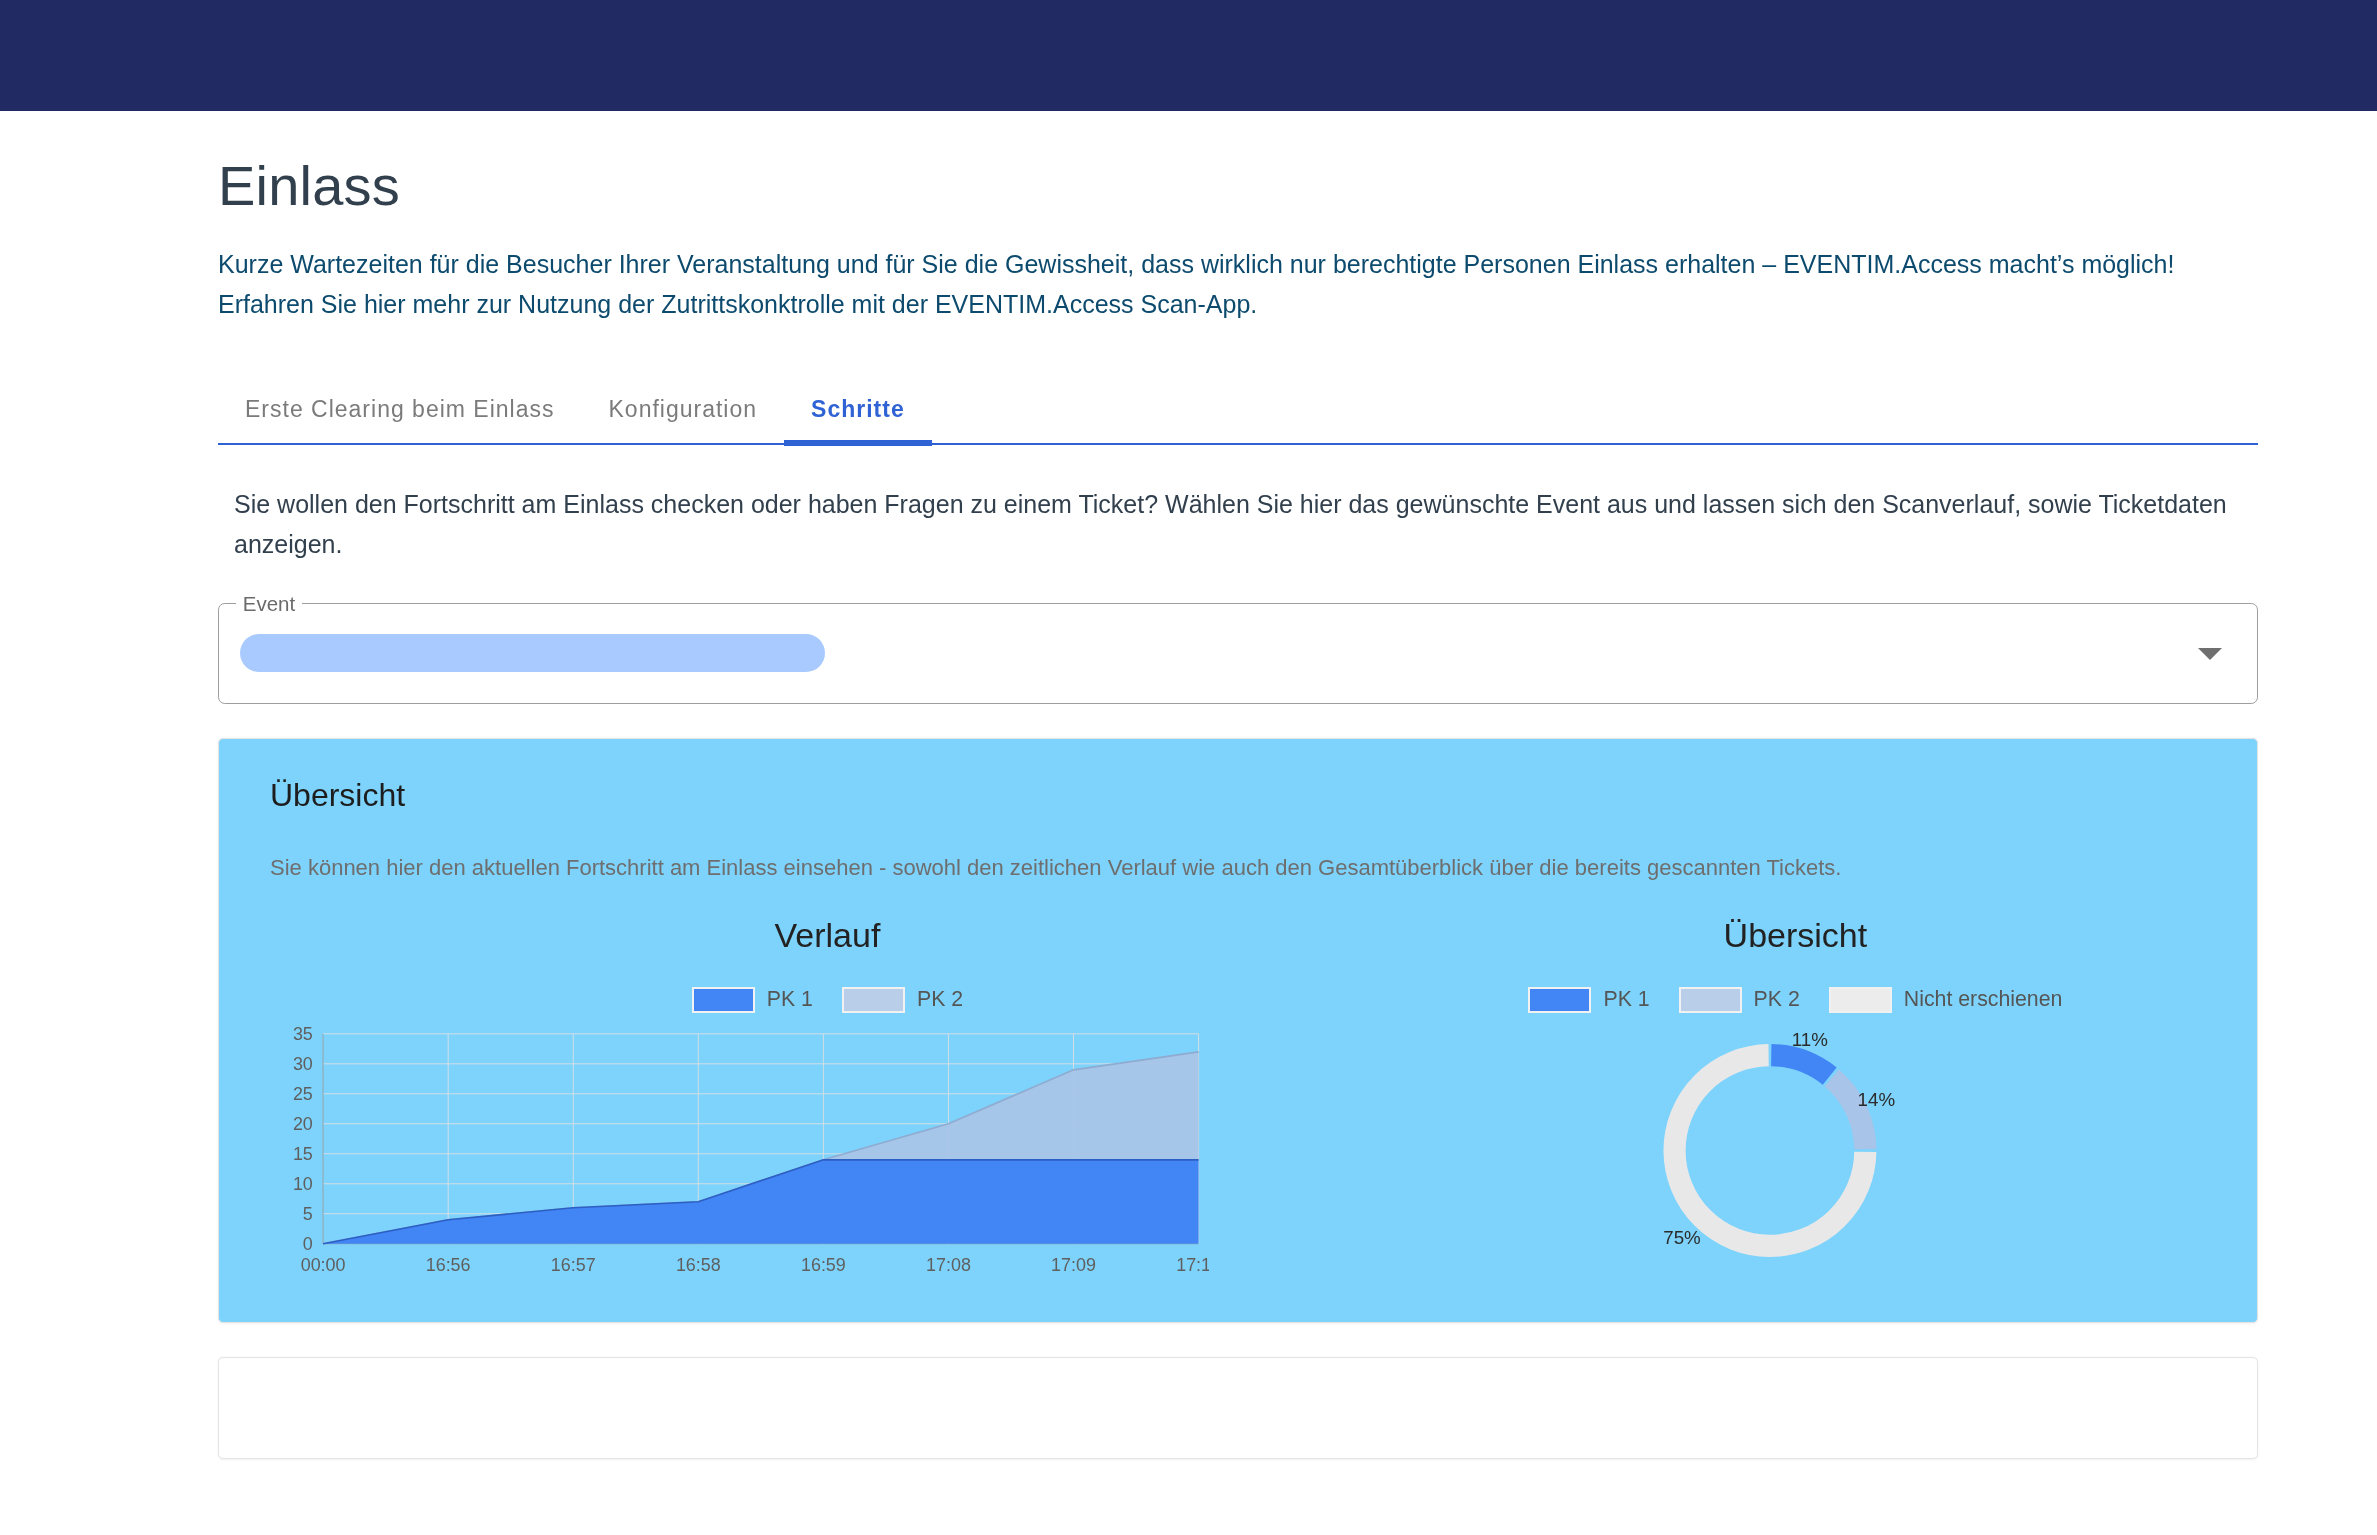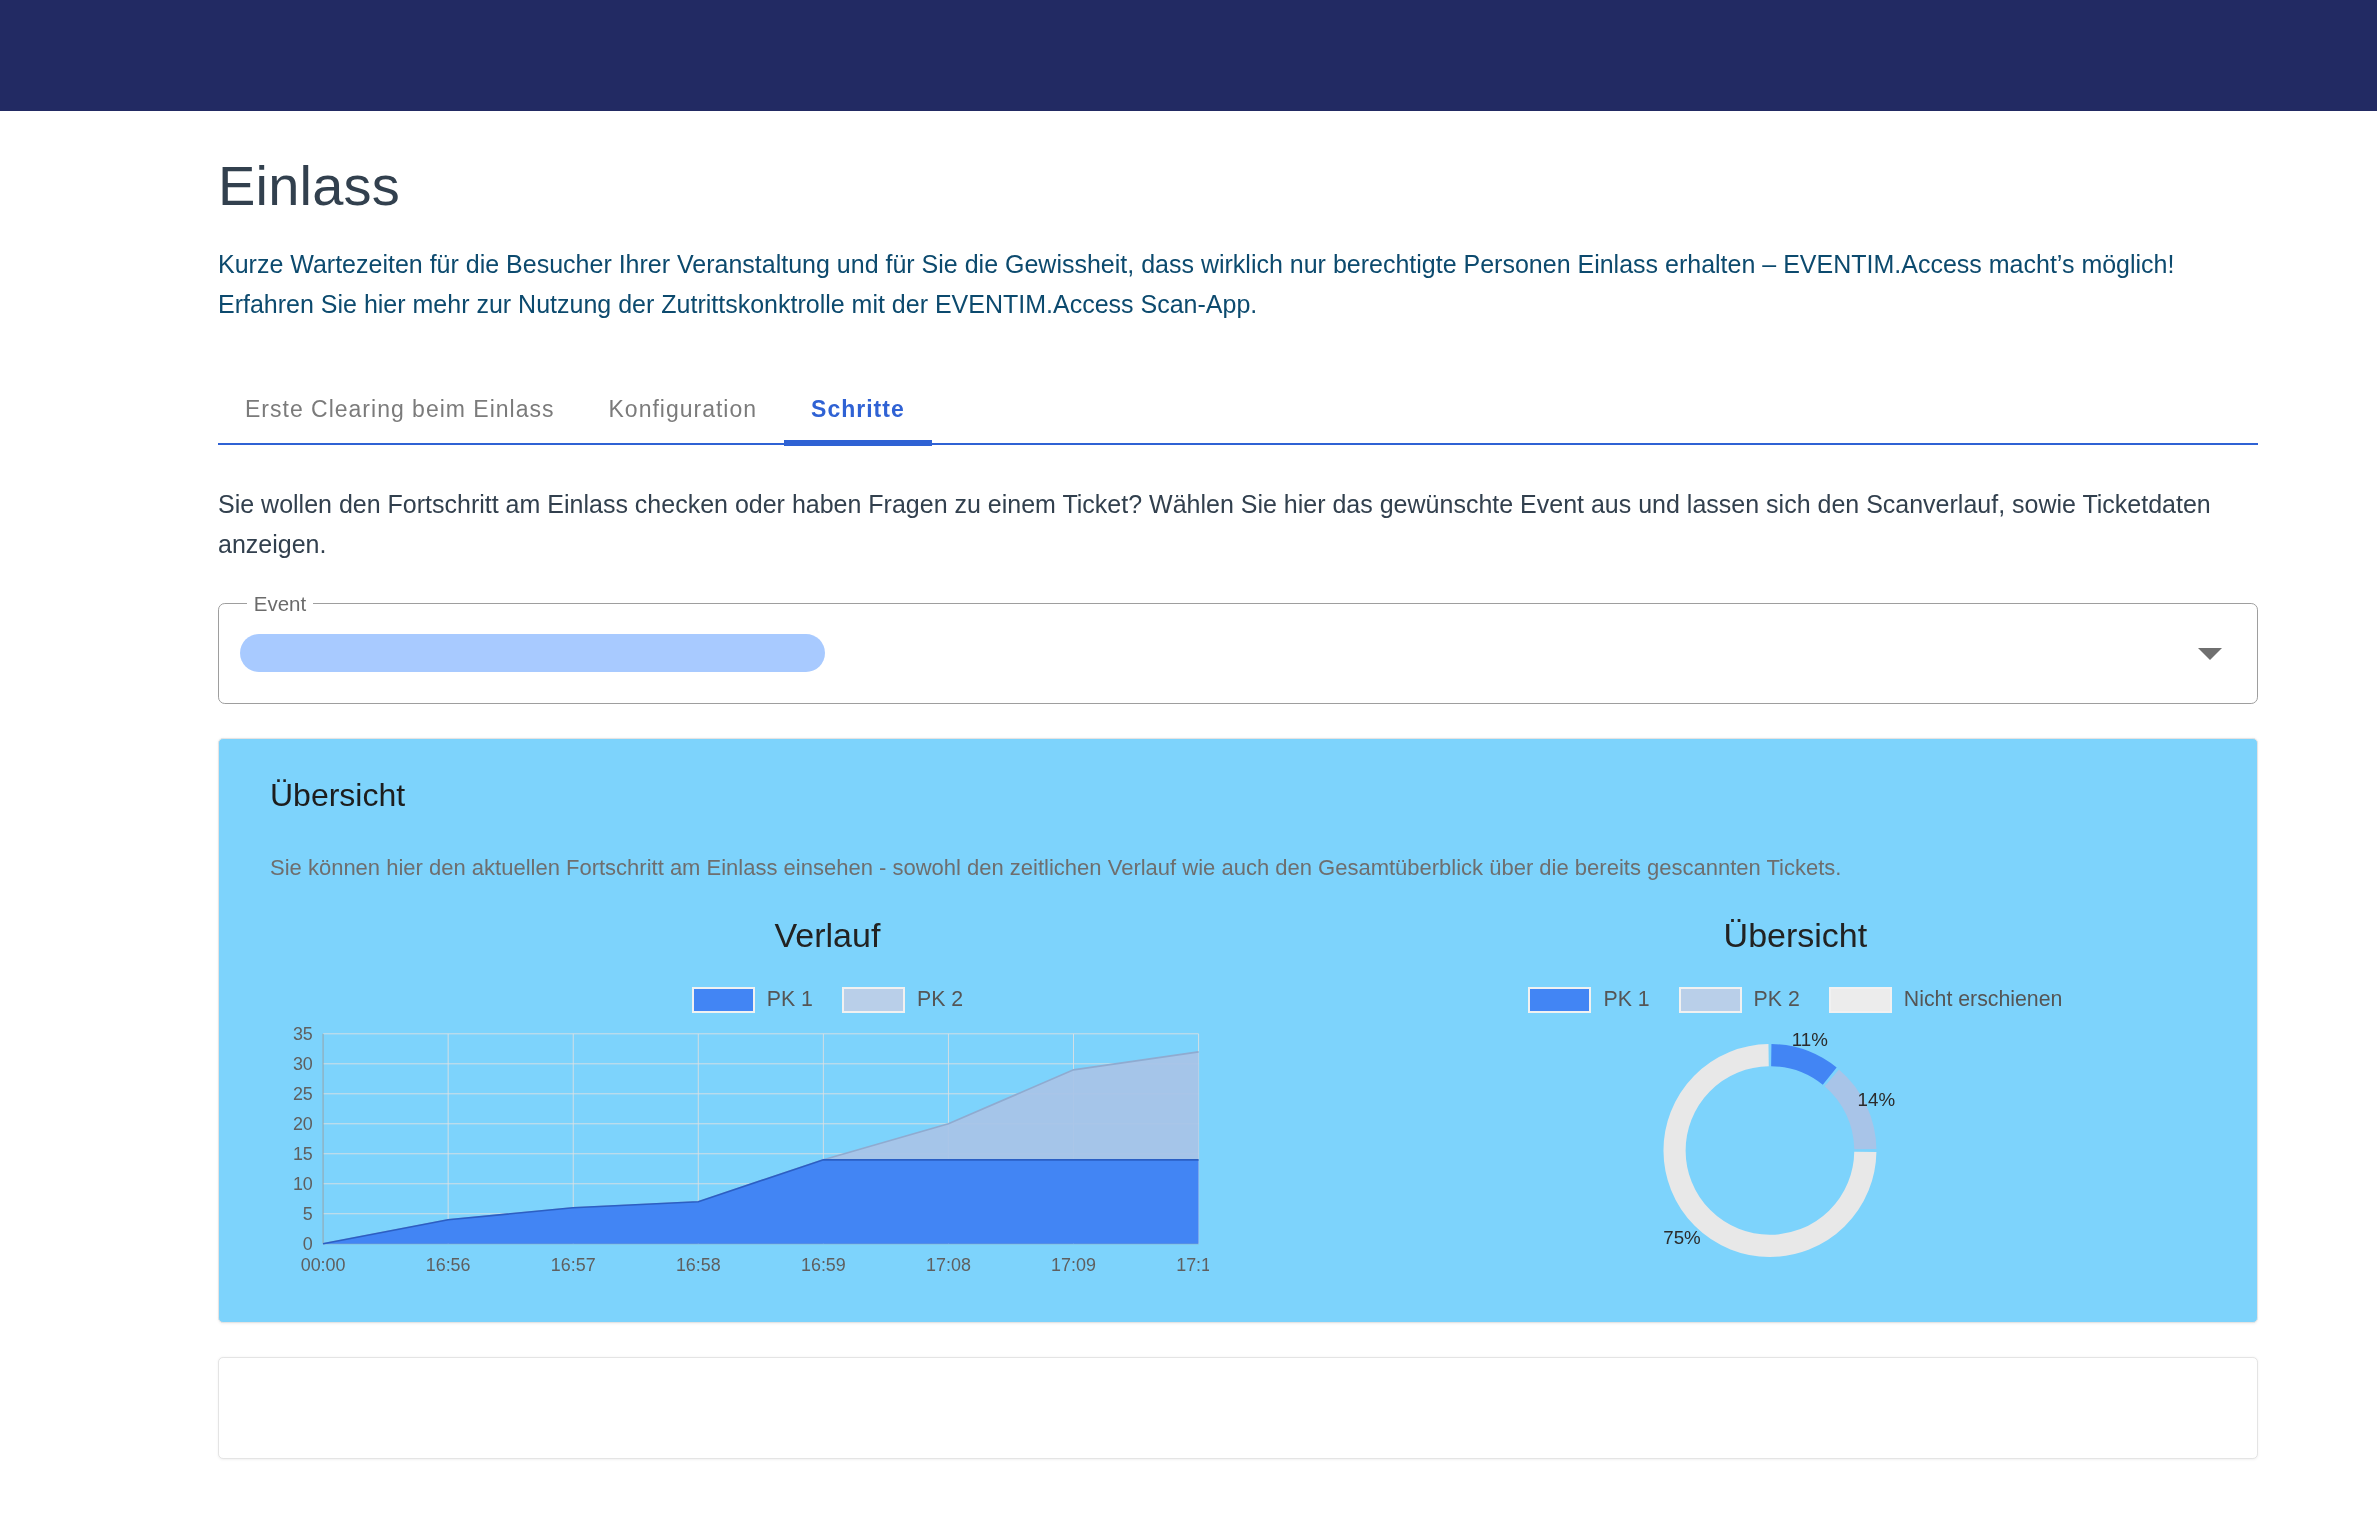--- a/index.html
+++ b/index.html
@@ -72,41 +72,41 @@
     position: absolute;
     left: 0; right: 0; bottom: -2.6px;
     height: 6px;
     background: #2f62d4;
   }
 
   .lead {
     font-size: 25px;
     line-height: 1.6;
     color: #32404e;
-    margin: 39px 0 0 0;
+    margin: 39px 0 0 16px;
     max-width: 1997px;
   }
 
   
   .field-wrap {
     margin-top: 39px;
     position: relative;
     height: 101px;
   }
   .field {
     position: absolute;
     inset: 0;
     border: 1.7px solid #9e9e9e;
     border-radius: 6.8px;
     background: #fff;
   }
   .field-legend {
     position: absolute;
     top: -12.8px;
-    left: 29px;
+    left: 18px;
     background: #fff;
     padding: 0 6.8px;
     font-size: 20.5px;
     color: #6b6b6b;
     line-height: 25.6px;
   }
   .field-value-pill {
     position: absolute;
     left: 22px;
     top: 31px;

